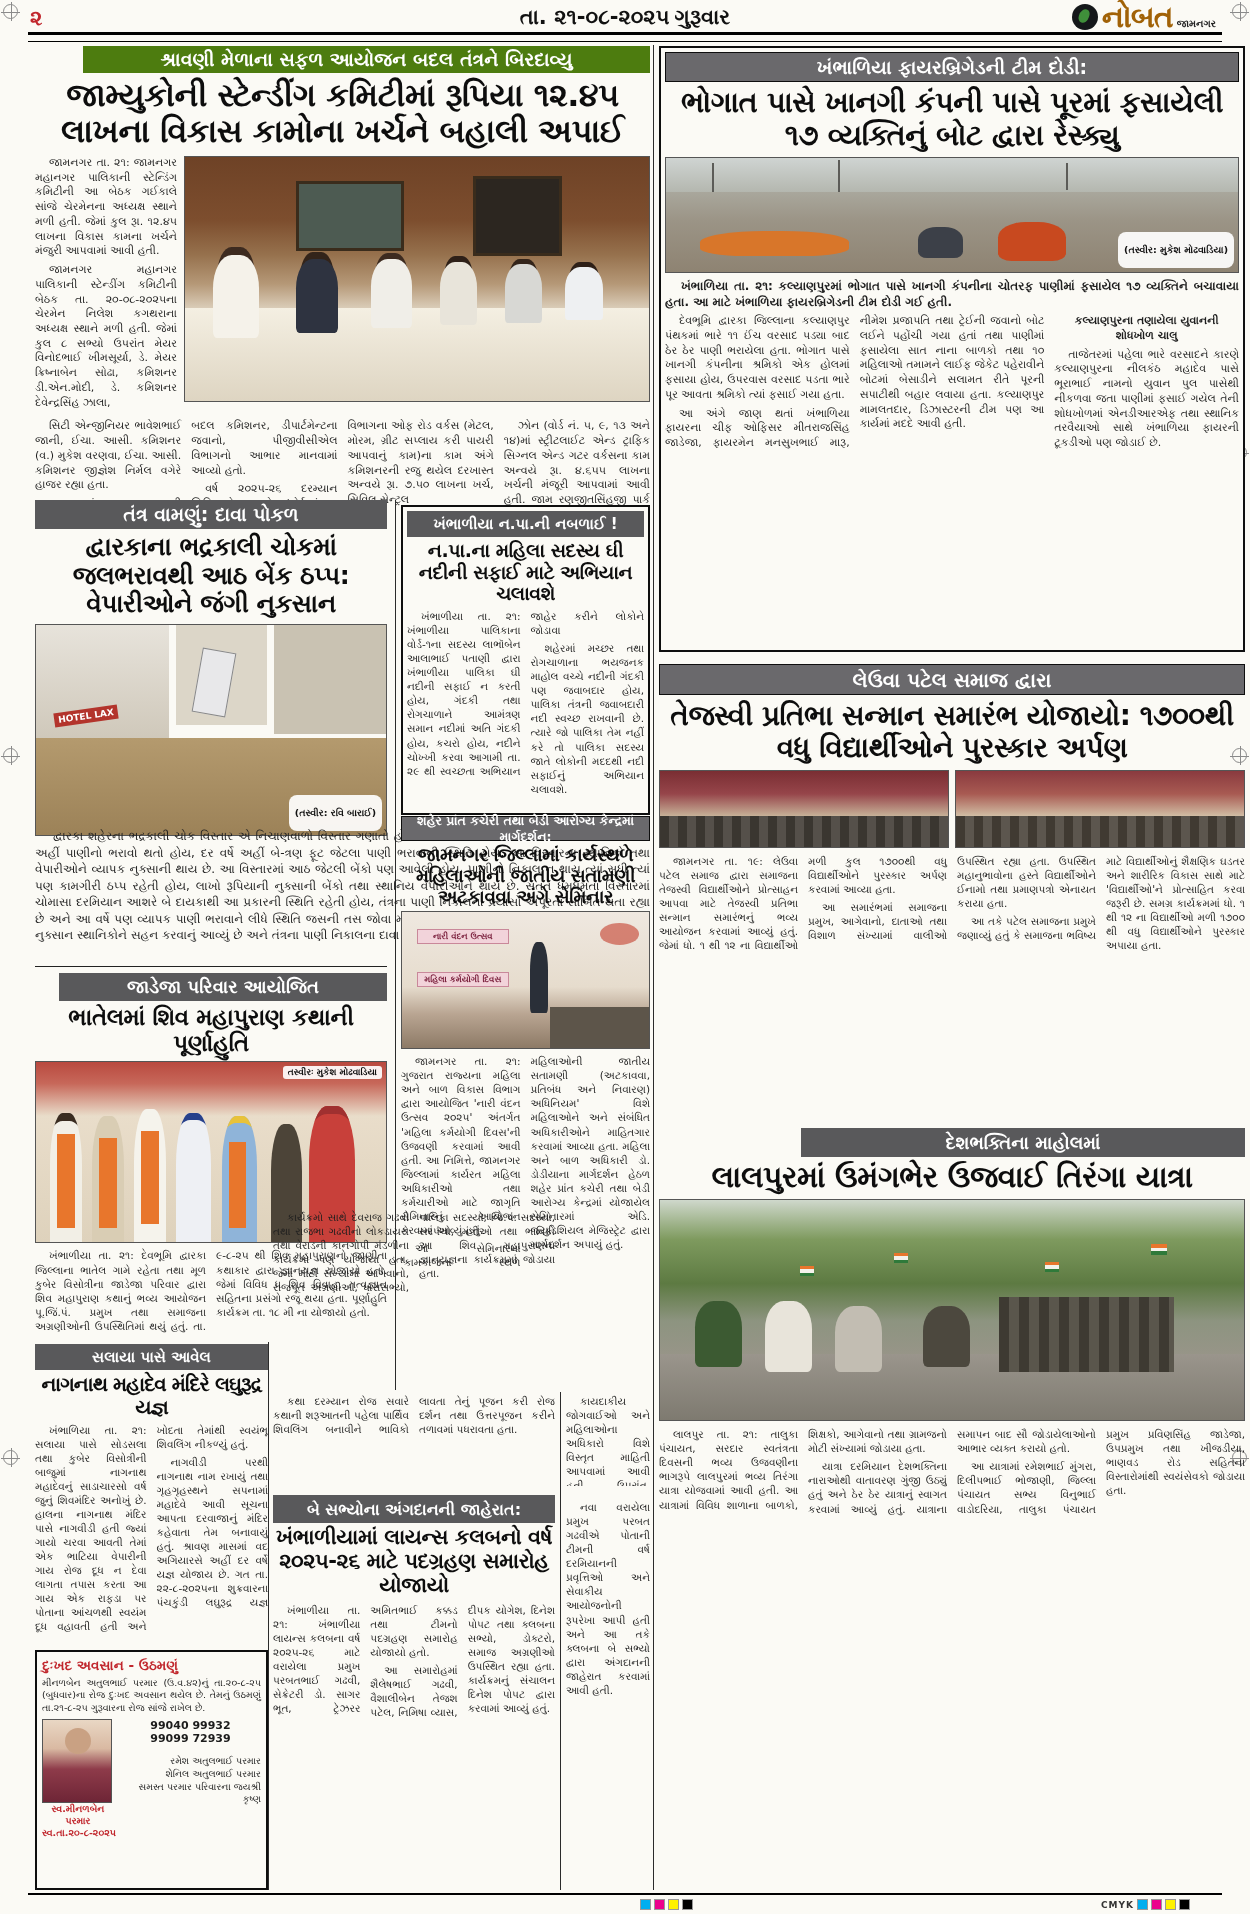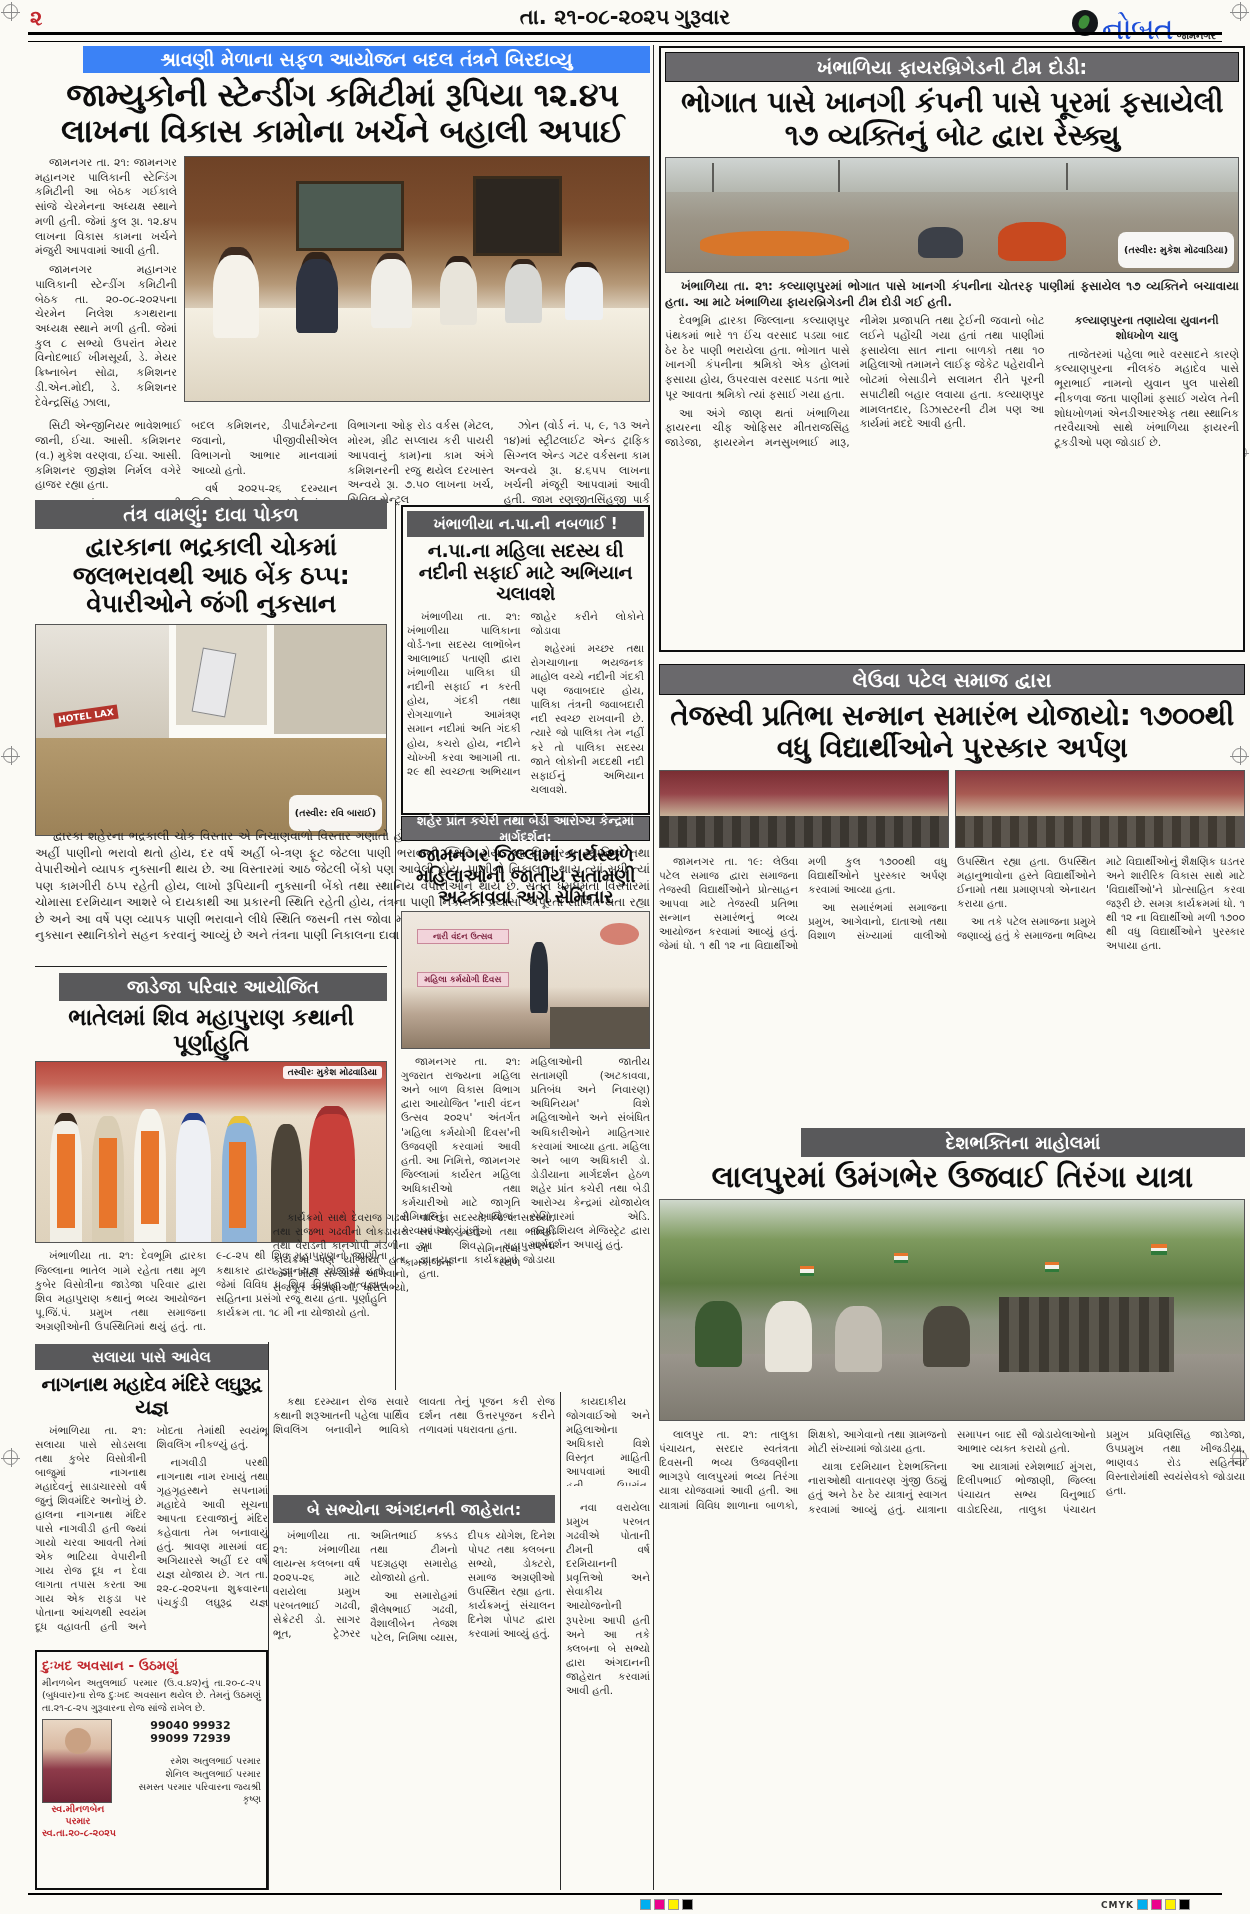--- a/index.html
+++ b/index.html
@@ -5,26 +5,26 @@
   html,body{margin:0;padding:0;background:#e8e6e0;}
   #sheet{position:relative;width:1250px;height:1914px;background:#fbfaf5;margin:0 auto;
          font-family:"DejaVu Sans",sans-serif;color:#1c1c1c;overflow:hidden;}
   .abs{position:absolute;}
   
   .pagenum{font-size:21px;font-weight:bold;color:#c1272d;}
   .dateline{font-size:21px;font-weight:bold;color:#111;}
   .logo{display:flex;align-items:center;gap:4px;}
   .logo-circle{width:26px;height:26px;border-radius:50%;background:#15181a;position:relative;flex:0 0 auto;}
   .logo-circle:after{content:"";position:absolute;left:7px;top:5px;width:10px;height:14px;background:#3f8f3a;border-radius:60% 40% 55% 45%;transform:rotate(18deg);}
-  .logo-main{font-size:30px;font-weight:normal;color:#1d4ed8;letter-spacing:-1px;line-height:1;margin-top:12px;}
+  .logo-main{font-size:30px;font-weight:bold;color:#a16207;letter-spacing:-1px;line-height:1;}
   .logo-sub{font-size:10px;font-weight:bold;color:#222;align-self:flex-end;margin-bottom:2px;}
   .ruled{left:28px;right:28px;height:6px;border-top:3px solid #000;border-bottom:1px solid #000;}
   
   .bar{background:#59595b;color:#fff;font-weight:bold;text-align:center;display:flex;align-items:center;justify-content:center;padding:2px 4px;box-sizing:border-box;}
-  .bar.dark{background:#3b82f6;}
+  .bar.dark{background:#4d7c0f;}
   .bar.boxedbar{border:1.5px solid #0e0e0e;background:#6a696c;}
   
   .hl{font-weight:bold;color:#0d0d0d;text-align:center;line-height:1.14;letter-spacing:-0.5px;}
   
   .bd{font-size:11.5px;line-height:1.34;text-align:justify;color:#1e1e1e;}
   .bd p{margin:0 0 4px 0;text-indent:14px;}
   .cols2{column-count:2;column-gap:10px;}
   .cols3{column-count:3;column-gap:10px;}
   .cols4{column-count:4;column-gap:10px;}
   .lead{font-weight:bold;}
@@ -220,20 +220,21 @@
           <div>રમેશ અતુલભાઈ પરમાર</div>
           <div>શેનિલ અતુલભાઈ પરમાર</div>
           <div>સમસ્ત પરમાર પરિવારના જયશ્રી કૃષ્ણ</div>
         </div>
       </div>
     </div>
   </div>
 
   <div class="abs" style="left:273px;top:1495px;width:282px;">
     <div class="bar" style="height:28px;font-size:16px;">બે સભ્યોના અંગદાનની જાહેરાત:</div>
+    <div class="hl" style="font-size:21px;margin-top:3px;">ખંભાળીયામાં લાયન્સ કલબનો વર્ષ ૨૦૨૫-૨૬ માટે પદગ્રહણ સમારોહ યોજાયો</div>
     <div class="bd cols3" style="margin-top:5px;font-size:10.5px;height:290px;overflow:hidden;">
       <p>ખંભાળીયા તા. ૨૧: ખંભાળીયા લાયન્સ કલબના વર્ષ ૨૦૨૫-૨૬ માટે વરાયેલા પ્રમુખ પરબતભાઈ ગઢવી, સેક્રેટરી ડો. સાગર ભૂત, ટ્રેઝરર અમિતભાઈ કક્કડ તથા ટીમનો પદગ્રહણ સમારોહ યોજાયો હતો.</p>
       <p>આ સમારોહમાં શૈલેષભાઈ ગઢવી, વૈશાલીબેન તેજશ પટેલ, નિમિષા વ્યાસ, દીપક યોગેશ, દિનેશ પોપટ તથા ક્લબના સભ્યો, ડોક્ટરો, સમાજ અગ્રણીઓ ઉપસ્થિત રહ્યા હતા. કાર્યક્રમનું સંચાલન દિનેશ પોપટ દ્વારા કરવામાં આવ્યું હતું.</p>
     </div>
   </div>
   <div class="abs bd" style="left:566px;top:1500px;width:84px;font-size:10.5px;height:385px;overflow:hidden;">
     <p>નવા વરાયેલા પ્રમુખ પરબત ગઢવીએ પોતાની ટીમની વર્ષ દરમિયાનની પ્રવૃત્તિઓ અને સેવાકીય આયોજનોની રૂપરેખા આપી હતી અને આ તકે ક્લબના બે સભ્યો દ્વારા અંગદાનની જાહેરાત કરવામાં આવી હતી.</p>
   </div>
 
   <div class="abs box" style="left:659px;top:46px;width:586px;padding:4px;">

